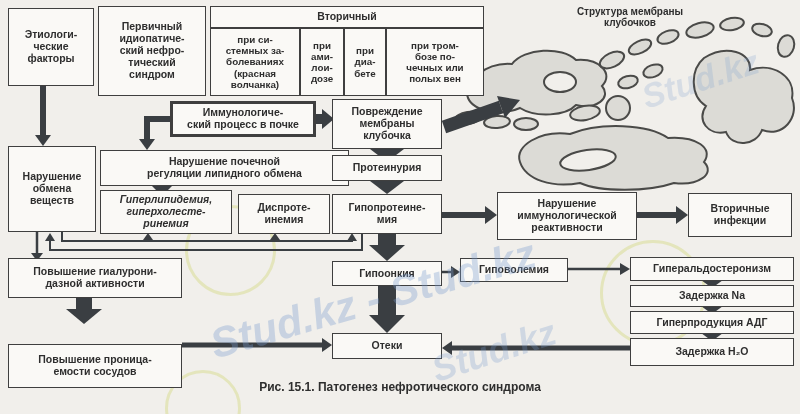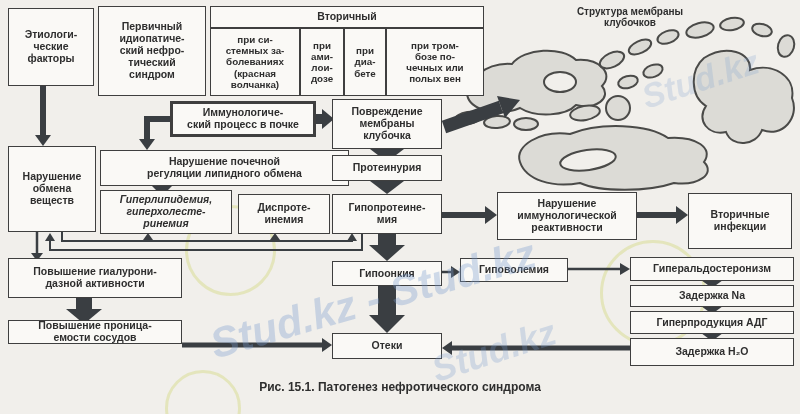--- a/index.html
+++ b/index.html
@@ -183,26 +183,26 @@
   <div class="box" style="left:100px;top:190px;width:132px;height:44px;font-style:italic;">Гиперлипидемия,
 гиперхолесте-
 ринемия</div>
   <div class="box" style="left:238px;top:194px;width:92px;height:40px;">Диспроте-
 инемия</div>
   <div class="box" style="left:332px;top:194px;width:110px;height:40px;">Гипопротеине-
 мия</div>
   <div class="box" style="left:497px;top:192px;width:140px;height:48px;">Нарушение
 иммунологической
 реактивности</div>
-  <div class="box" style="left:688px;top:193px;width:104px;height:56px;">Вторичные
+  <div class="box" style="left:688px;top:193px;width:104px;height:44px;">Вторичные
 инфекции</div>
 
   <div class="box" style="left:8px;top:258px;width:174px;height:40px;">Повышение гиалурони-
 дазной активности</div>
-  <div class="box" style="left:8px;top:320px;width:174px;height:24px;">Повышение проница-
+  <div class="box" style="left:8px;top:344px;width:174px;height:44px;">Повышение проница-
 емости сосудов</div>
   <div class="box" style="left:332px;top:261px;width:110px;height:25px;">Гипоонкия</div>
   <div class="box" style="left:460px;top:258px;width:108px;height:24px;">Гиповолемия</div>
   <div class="box" style="left:630px;top:257px;width:164px;height:24px;">Гиперальдостеронизм</div>
   <div class="box" style="left:630px;top:285px;width:164px;height:22px;">Задержка Na</div>
   <div class="box" style="left:630px;top:311px;width:164px;height:23px;">Гиперпродукция АДГ</div>
   <div class="box" style="left:630px;top:338px;width:164px;height:28px;">Задержка H₂O</div>
   <div class="box" style="left:332px;top:333px;width:110px;height:26px;">Отеки</div>
 
   <div class="caption">

